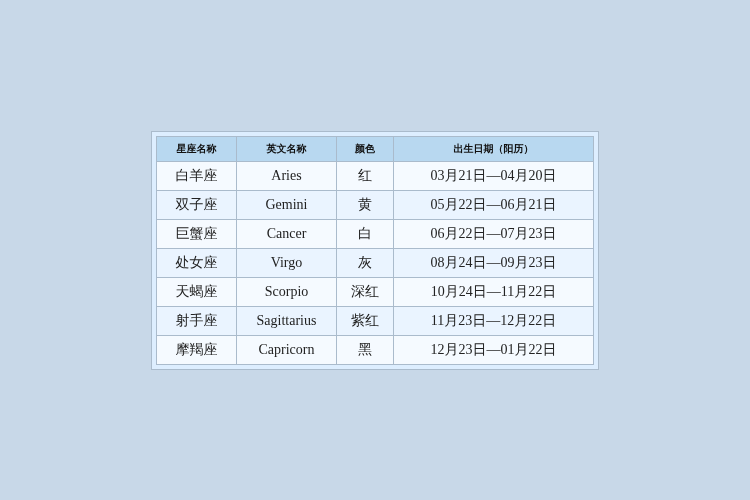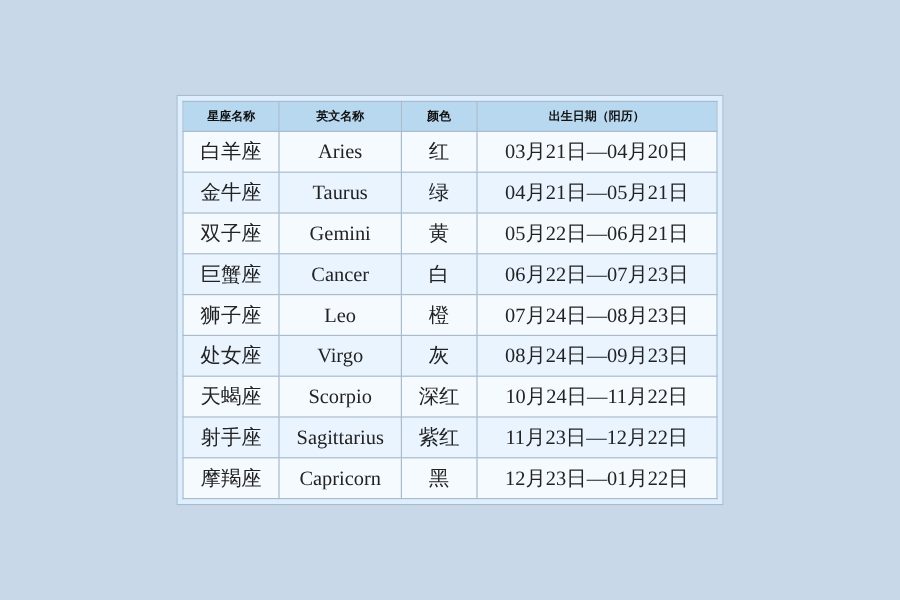--- a/index.html
+++ b/index.html
@@ -18,21 +18,21 @@
       padding: 4px;
     }
     table {
       border-collapse: collapse;
       background-color: #f0f8ff;
     }
     th, td {
       border: 1px solid #aabbcc;
       padding: 5px 14px;
       text-align: center;
-      font-size: 17px;
+      font-size: 14px;
       color: #222;
       white-space: nowrap;
     }
     thead tr th {
       background-color: #b8d8f0;
       font-weight: bold;
       font-size: 10px;
       color: #111;
     }
     tbody tr {
@@ -60,42 +60,30 @@
       </tr>
     </thead>
     <tbody id="table-body">
     <tr>
           <td>白羊座</td>
           <td>Aries</td>
           <td>红</td>
           <td>03月21日—04月20日</td>
         </tr>
         <tr>
-          <td>金牛座</td>
-          <td>Taurus</td>
-          <td>绿</td>
-          <td>04月21日—05月21日</td>
-        </tr>
-        <tr>
           <td>双子座</td>
           <td>Gemini</td>
           <td>黄</td>
           <td>05月22日—06月21日</td>
         </tr>
         <tr>
           <td>巨蟹座</td>
           <td>Cancer</td>
           <td>白</td>
           <td>06月22日—07月23日</td>
-        </tr>
-        <tr>
-          <td>狮子座</td>
-          <td>Leo</td>
-          <td>橙</td>
-          <td>07月24日—08月23日</td>
         </tr>
         <tr>
           <td>处女座</td>
           <td>Virgo</td>
           <td>灰</td>
           <td>08月24日—09月23日</td>
         </tr>
         <tr>
           <td>天蝎座</td>
           <td>Scorpio</td>

